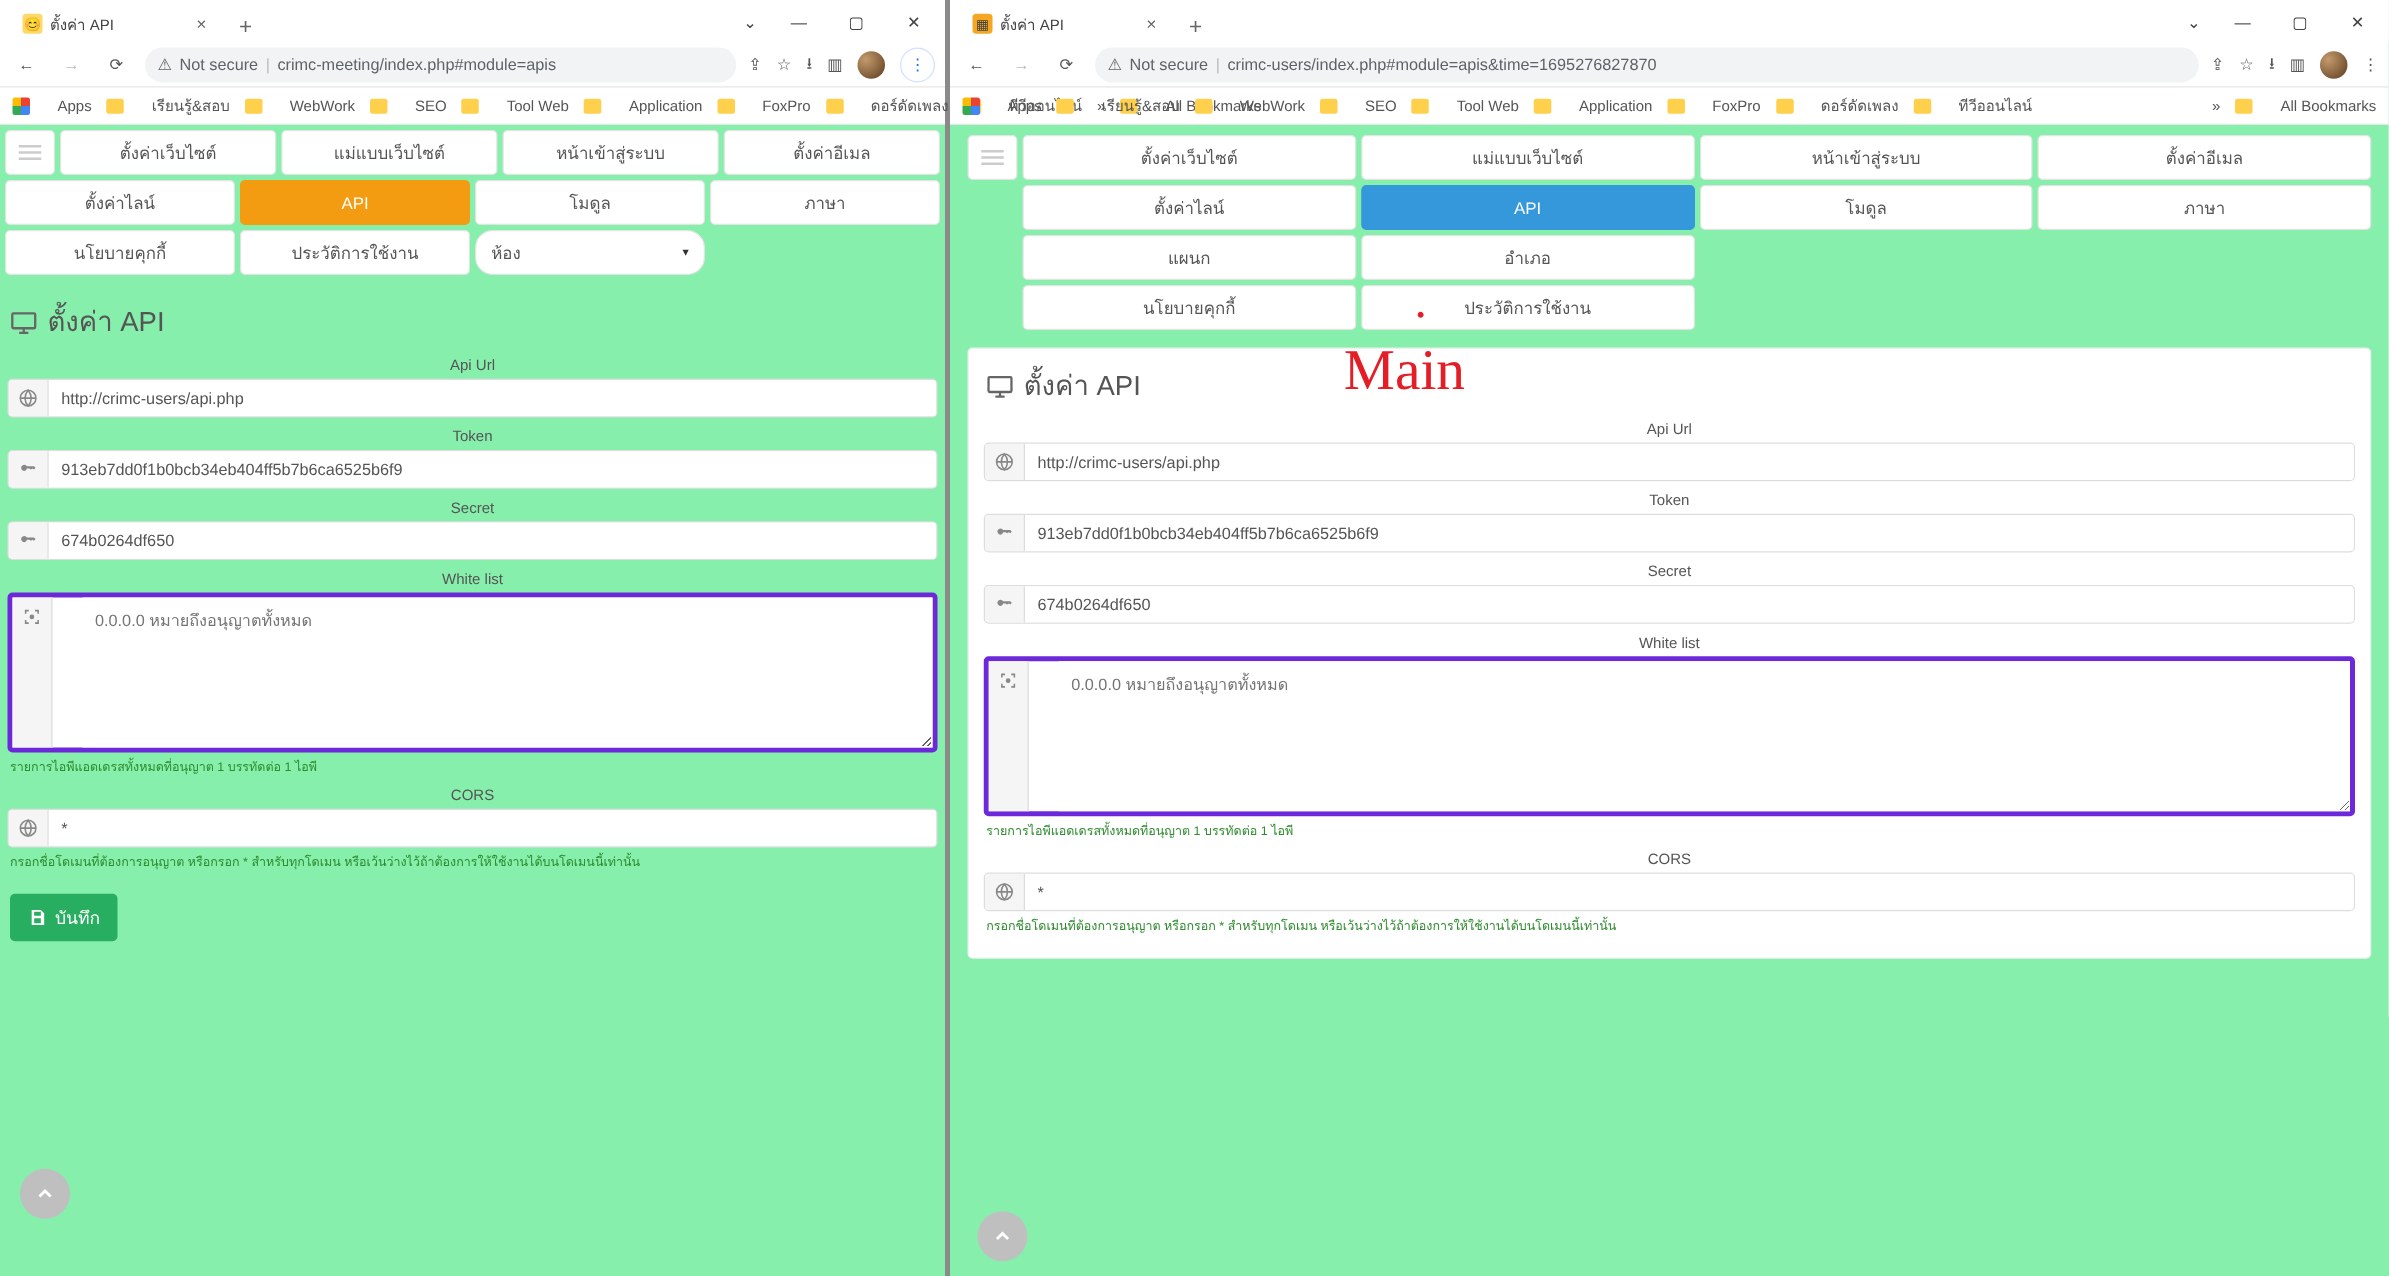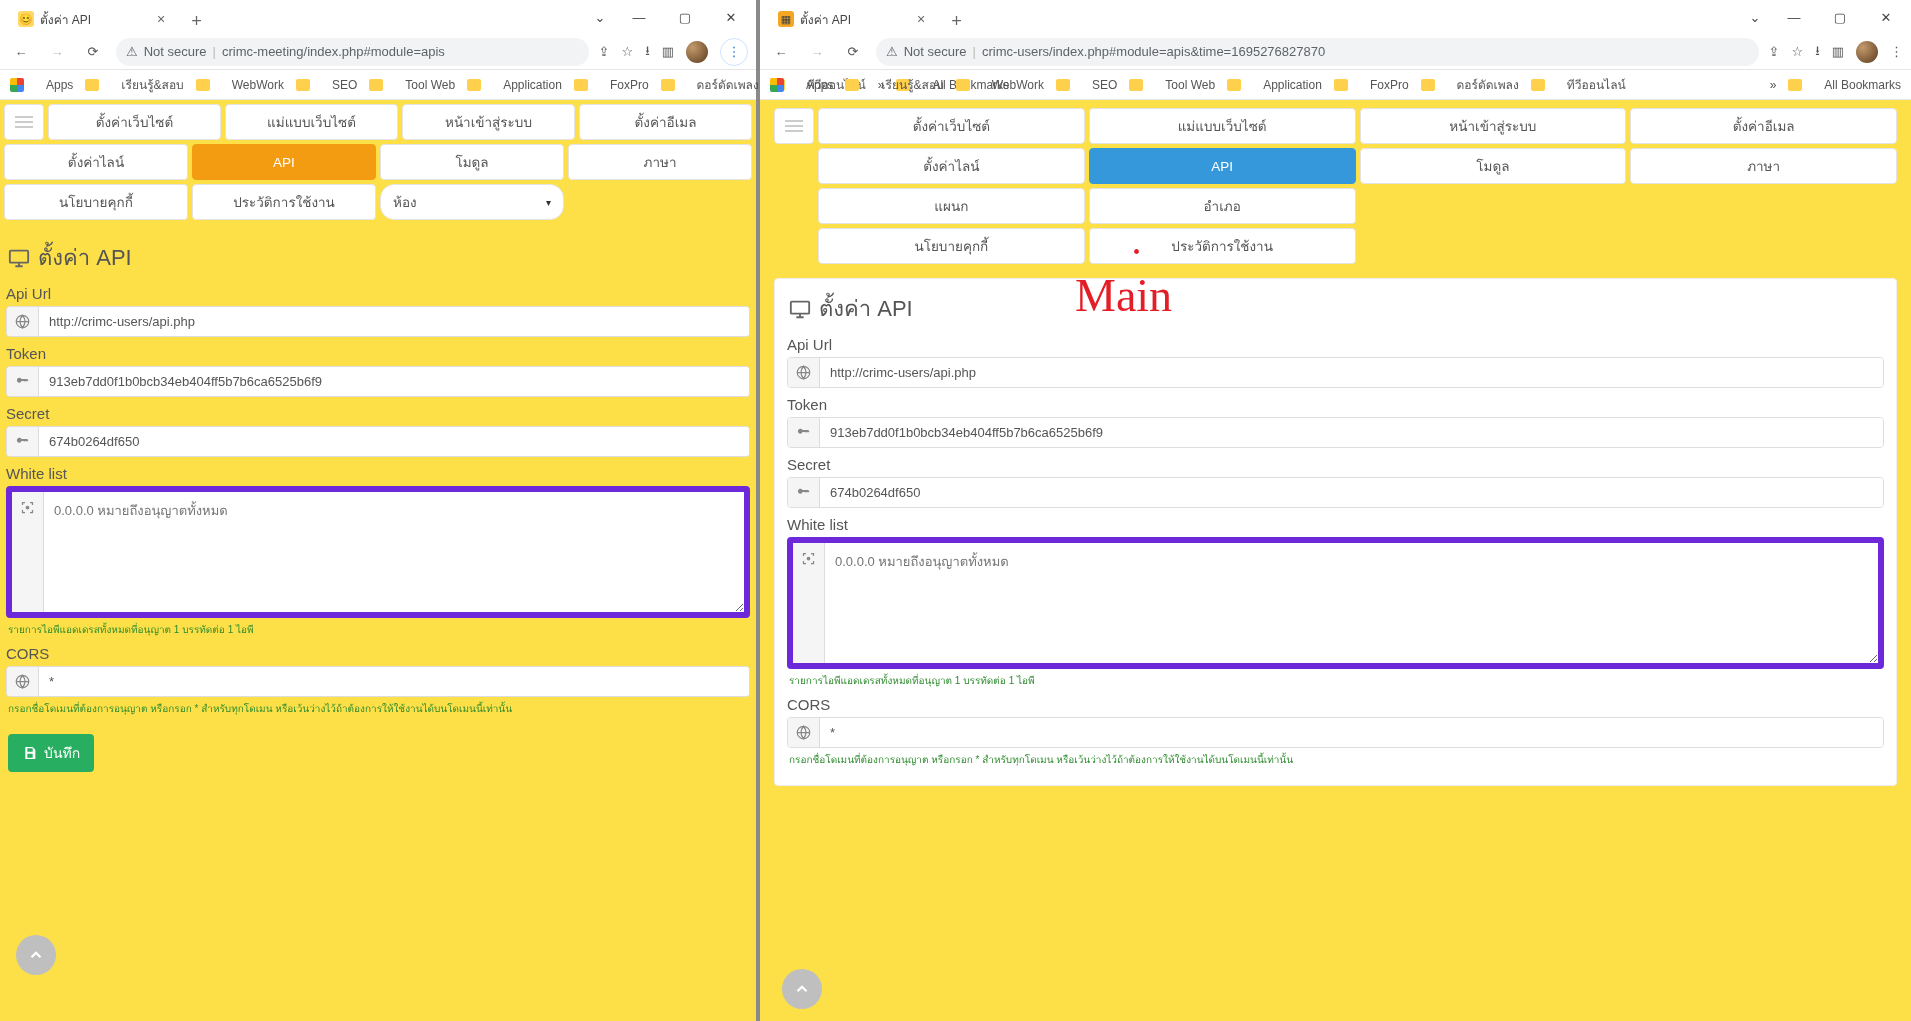--- a/index.html
+++ b/index.html
@@ -26,45 +26,45 @@
 .urlbox .sep { color: #bbb; }
 .urlbox .path { color: #5f6368; }
 .addricons { display: flex; align-items: center; gap: 12px; color: #555; }
 .addricons .dots { width: 28px; height: 28px; border: 1px solid #cfe2ff; border-radius: 50%; display: inline-flex; align-items: center; justify-content: center; color: #1a73e8; }
 .avatar { width: 22px; height: 22px; border-radius: 50%; background: radial-gradient(circle at 30% 30%, #c49a6c, #5a3b1e); }
 .bookmarks { height: 30px; display: flex; align-items: center; gap: 12px; padding: 0 10px; border-bottom: 1px solid #e6e6e6; font-size: 12px; color: #555; white-space: nowrap; }
 .bm { display: flex; align-items: center; gap: 22px; cursor: pointer; }
 .bm .folder { width: 14px; height: 12px; background: #ffd04c; border-radius: 2px; display: inline-block; }
 .bm .grid { width: 14px; height: 14px; display: inline-block; background: conic-gradient(#ea4335 0 25%, #4285f4 0 50%, #34a853 0 75%, #fbbc05 0 100%); border-radius: 2px; }
 .bm-right { margin-left: auto; display: flex; align-items: center; gap: 12px; }
-.content { flex: 1; overflow-y: auto; background: #fde047; position: relative; }
+.content { flex: 1; overflow-y: auto; background: #86efac; position: relative; }
 .content::-webkit-scrollbar { width: 14px; }
 .content::-webkit-scrollbar-track { background: #f1f1f1; }
 .content::-webkit-scrollbar-thumb { background: #c1c1c1; border-radius: 2px; }
 .page-pad-left .content-inner { padding: 4px 4px 20px 4px; }
 .page-pad-right .content-inner { padding: 8px 14px 20px 14px; }
 .toprow { display: flex; gap: 4px; margin-bottom: 4px; align-items: stretch; }
 .hamburger { width: 40px; height: 36px; border: 1px solid #e3e3e3; border-radius: 4px; display: flex; flex-direction: column; align-items: center; justify-content: center; gap: 3px; cursor: pointer; background: #fff; }
 .hamburger span { width: 18px; height: 2px; background: #ccc; display: block; }
 .tabgrid { flex: 1; display: grid; grid-template-columns: repeat(4, 1fr); gap: 4px; }
 .tabbtn { height: 36px; border: 1px solid #e3e3e3; border-radius: 4px; background: #fff; display: flex; align-items: center; justify-content: center; font-size: 13.5px; color: #555; cursor: pointer; padding: 0 6px; }
 .tabbtn.active-orange { background: #f39c12; color: #fff; border-color: #f39c12; }
 .tabbtn.active-blue { background: #3498db; color: #fff; border-color: #3498db; }
 .tabbtn.select { justify-content: space-between; padding: 0 12px; border-radius: 14px; }
 .tabbtn.select .caret { font-size: 10px; color: #333; }
 .main-card { background: #fff; border: 1px solid #eee; border-radius: 4px; padding: 4px 0 0 0; }
 .page-pad-right .main-card { padding: 6px 10px 10px 10px; }
 .page-title { font-size: 22px; color: #555; padding: 6px 4px 10px 4px; display: flex; align-items: center; gap: 8px; font-weight: 400; }
 .page-title svg { width: 22px; height: 22px; }
 .form-group { margin-bottom: 8px; padding: 0 2px; }
-.form-label { font-size: 15px; color: #555; margin-bottom: 4px; display: block; }
+.form-label { font-size: 12px; color: #555; margin-bottom: 4px; display: block; text-align: center; }
 .input-row { display: flex; border: 1px solid #ddd; border-radius: 4px; overflow: hidden; background: #fff; }
 .input-addon { width: 32px; background: #f5f5f5; border-right: 1px solid #ddd; display: flex; align-items: center; justify-content: center; color: #777; flex-shrink: 0; }
 .input-field { flex: 1; border: none; padding: 7px 10px; font-size: 13px; color: #555; outline: none; font-family: inherit; }
-.textarea-row { display: flex; border: 6px solid #6d28d9; border-radius: 4px; background: #fff; }
+.textarea-row { display: flex; border: 4px solid #6d28d9; border-radius: 4px; background: #fff; gap: 24px; }
 .textarea-row .input-addon { align-items: flex-start; padding-top: 8px; }
 .textarea-field { flex: 1; border: none; padding: 8px 10px; font-size: 13px; color: #555; outline: none; resize: vertical; font-family: inherit; min-height: 120px; }
 .hint { font-size: 10px; color: #2e8b2e; margin-top: 4px; padding: 0 2px; }
 .save-btn { display: inline-flex; align-items: center; gap: 6px; background: #27ae60; color: #fff; border: none; border-radius: 4px; padding: 8px 14px; font-size: 14px; cursor: pointer; margin: 10px 4px 0 4px; }
 .scrolltop { position: absolute; left: 16px; bottom: 46px; width: 40px; height: 40px; background: #bfbfbf; border-radius: 50%; display: flex; align-items: center; justify-content: center; color: #fff; cursor: pointer; }
 .page-pad-right .scrolltop { left: auto; bottom: 8px; background: #bfbfbf; }
 .annotation { position: absolute; color: #e41e26; font-family: "Comic Sans MS", cursive; font-size: 46px; font-weight: 400; pointer-events: none; }
 .annotation .dot { position: absolute; top: -28px; right: 32px; font-size: 20px; }
 svg { flex-shrink: 0; }
 </style>

